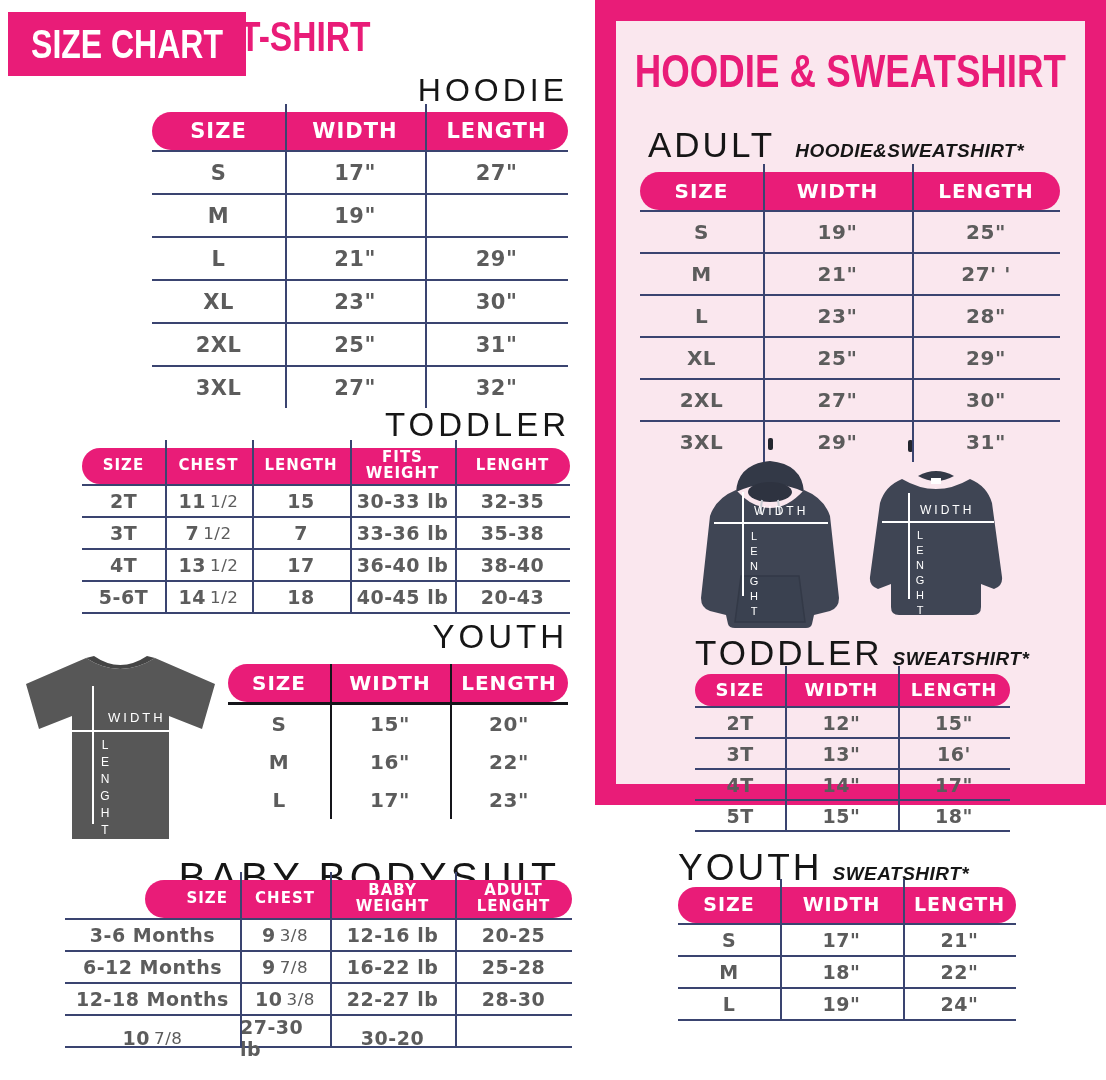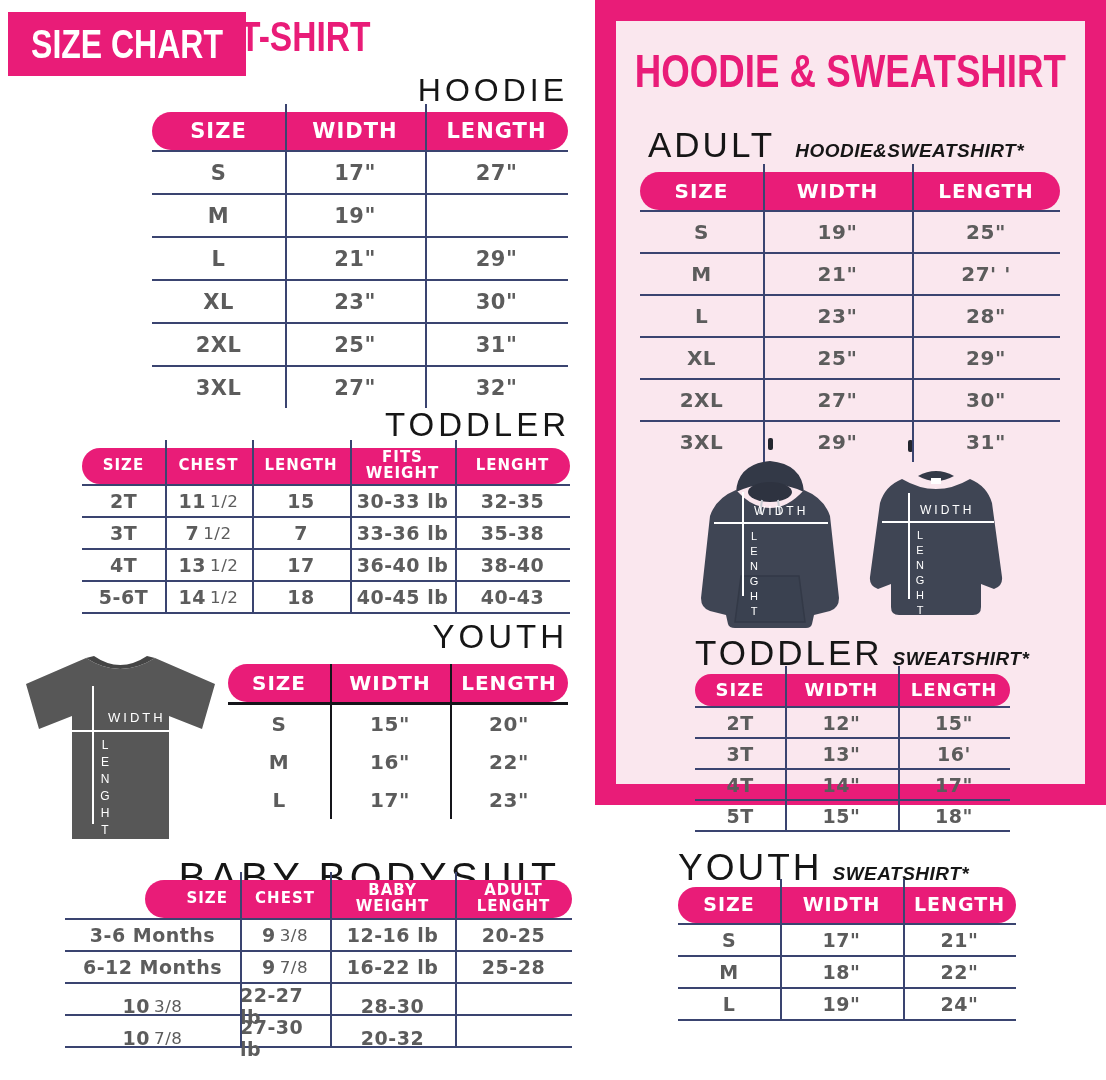--- a/index.html
+++ b/index.html
@@ -159,21 +159,21 @@
           <div class="tcell">38-40</div>
         </div>
         <div class="trow">
           <div class="tcell">5-6T</div>
           <div class="tcell">
             <span>14</span>
             <span class="frac">1/2</span>
           </div>
           <div class="tcell">18</div>
           <div class="tcell">40-45 lb</div>
-          <div class="tcell">40-43</div>
+          <div class="tcell">20-43</div>
         </div>
       </div>
   </div>
 
   <div class="illus" style="left:8px;top:634px;width:225px;height:218px;">
     <svg width="225" height="218" viewBox="0 0 225 218">
       <path d="M78,24 Q112,46 147,24 L207,50 L194,95 L161,82 L161,205 L64,205 L64,82 L31,95 L18,50 Z" fill="#575757"></path>
       <path d="M86,22 Q112,40 139,22 L147,24 Q112,46 78,24 Z" fill="#454545"></path>
     </svg>
     <div class="mline" style="left:84px;top:52px;width:2px;height:138px;"></div>
@@ -236,34 +236,35 @@
         <div class="trow">
           <div class="tcell">6-12 Months</div>
           <div class="tcell">
             <span>9</span>
             <span class="frac">7/8</span>
           </div>
           <div class="tcell">16-22 lb</div>
           <div class="tcell">25-28</div>
         </div>
         <div class="trow">
+          <div class="tcell">12-18 Months</div>
           <div class="tcell">
             <span>10</span>
             <span class="frac">3/8</span>
           </div>
           <div class="tcell">22-27 lb</div>
           <div class="tcell">28-30</div>
         </div>
         <div class="trow">
           <div class="tcell">
             <span>10</span>
             <span class="frac">7/8</span>
           </div>
           <div class="tcell">27-30 lb</div>
-          <div class="tcell">20-32</div>
+          <div class="tcell">30-20</div>
         </div>
       </div>
   </div>
 
   <div class="panel">
     <div class="panel-title">
       <span>HOODIE &amp; SWEATSHIRT</span>
     </div>
 
     <div class="combo" style="left:32px;top:104px;gap:20px;">

